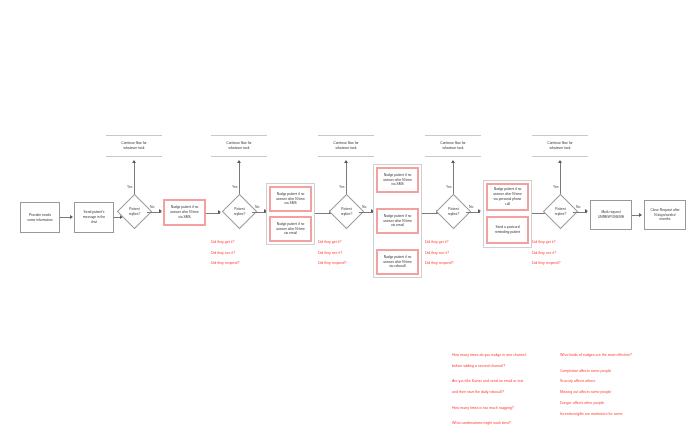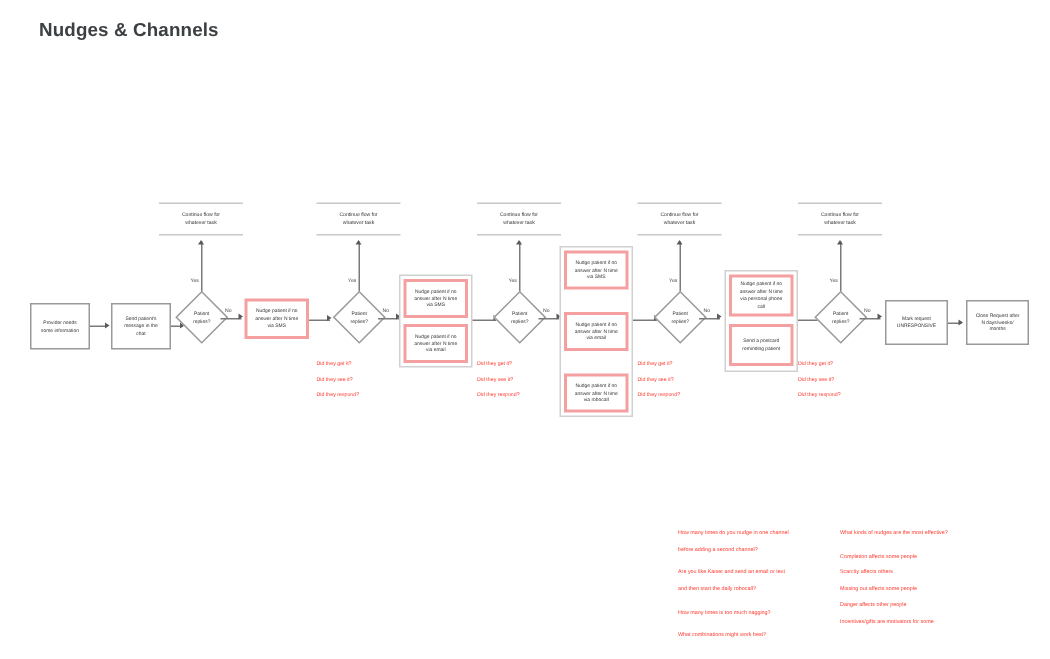--- a/index.html
+++ b/index.html
@@ -167,21 +167,20 @@
   }
   .notes .nline { display: block; }
   .notes .nline.gap { margin-bottom: 4.5px; }
   .notes .nline.tight { margin-bottom: 0; }
 </style>
 </head>
 <body>
 
 <div id="canvas">
 
-  <div id="page-title">Nudges &amp; Channels</div>
 
   <div class="continue-band" style="left:106px; top:135px; width:56px; height:22px;">
     <div class="rule top"></div>
     <div class="rule bot"></div>
     <div class="ctext">
       <span>
         <span>Continue flow for</span>
         <span>whatever task</span>
       </span>
     </div>

